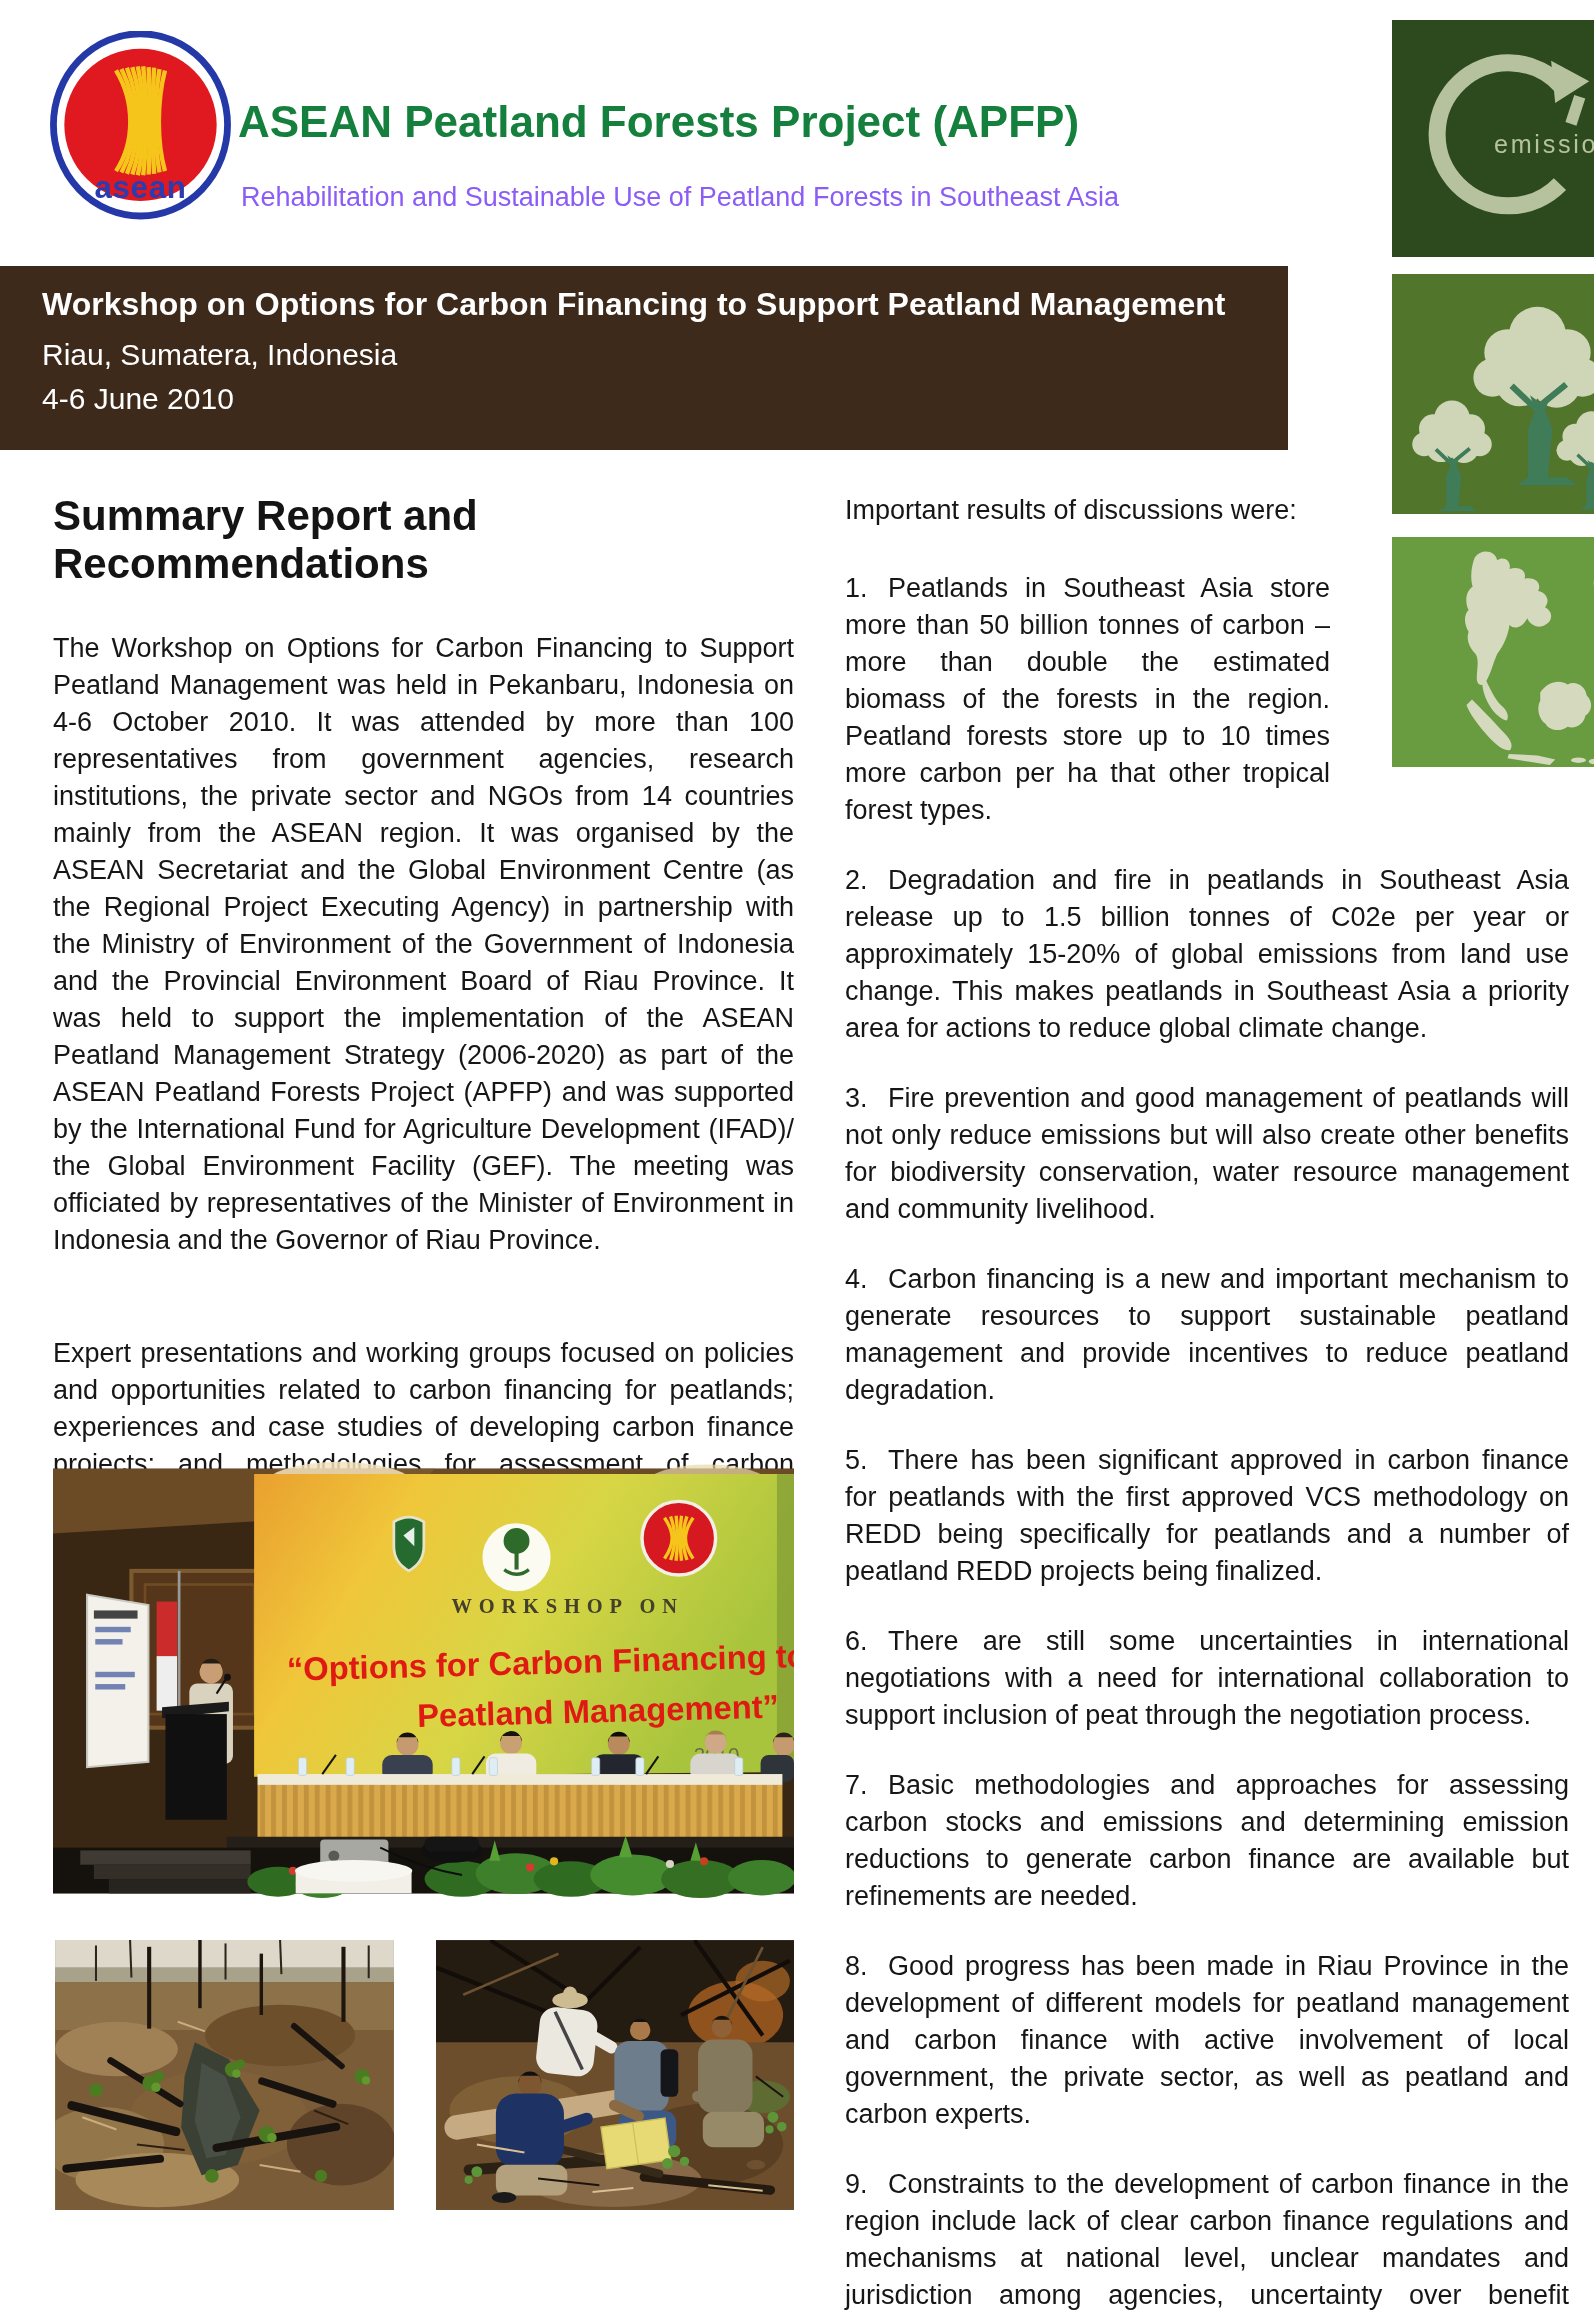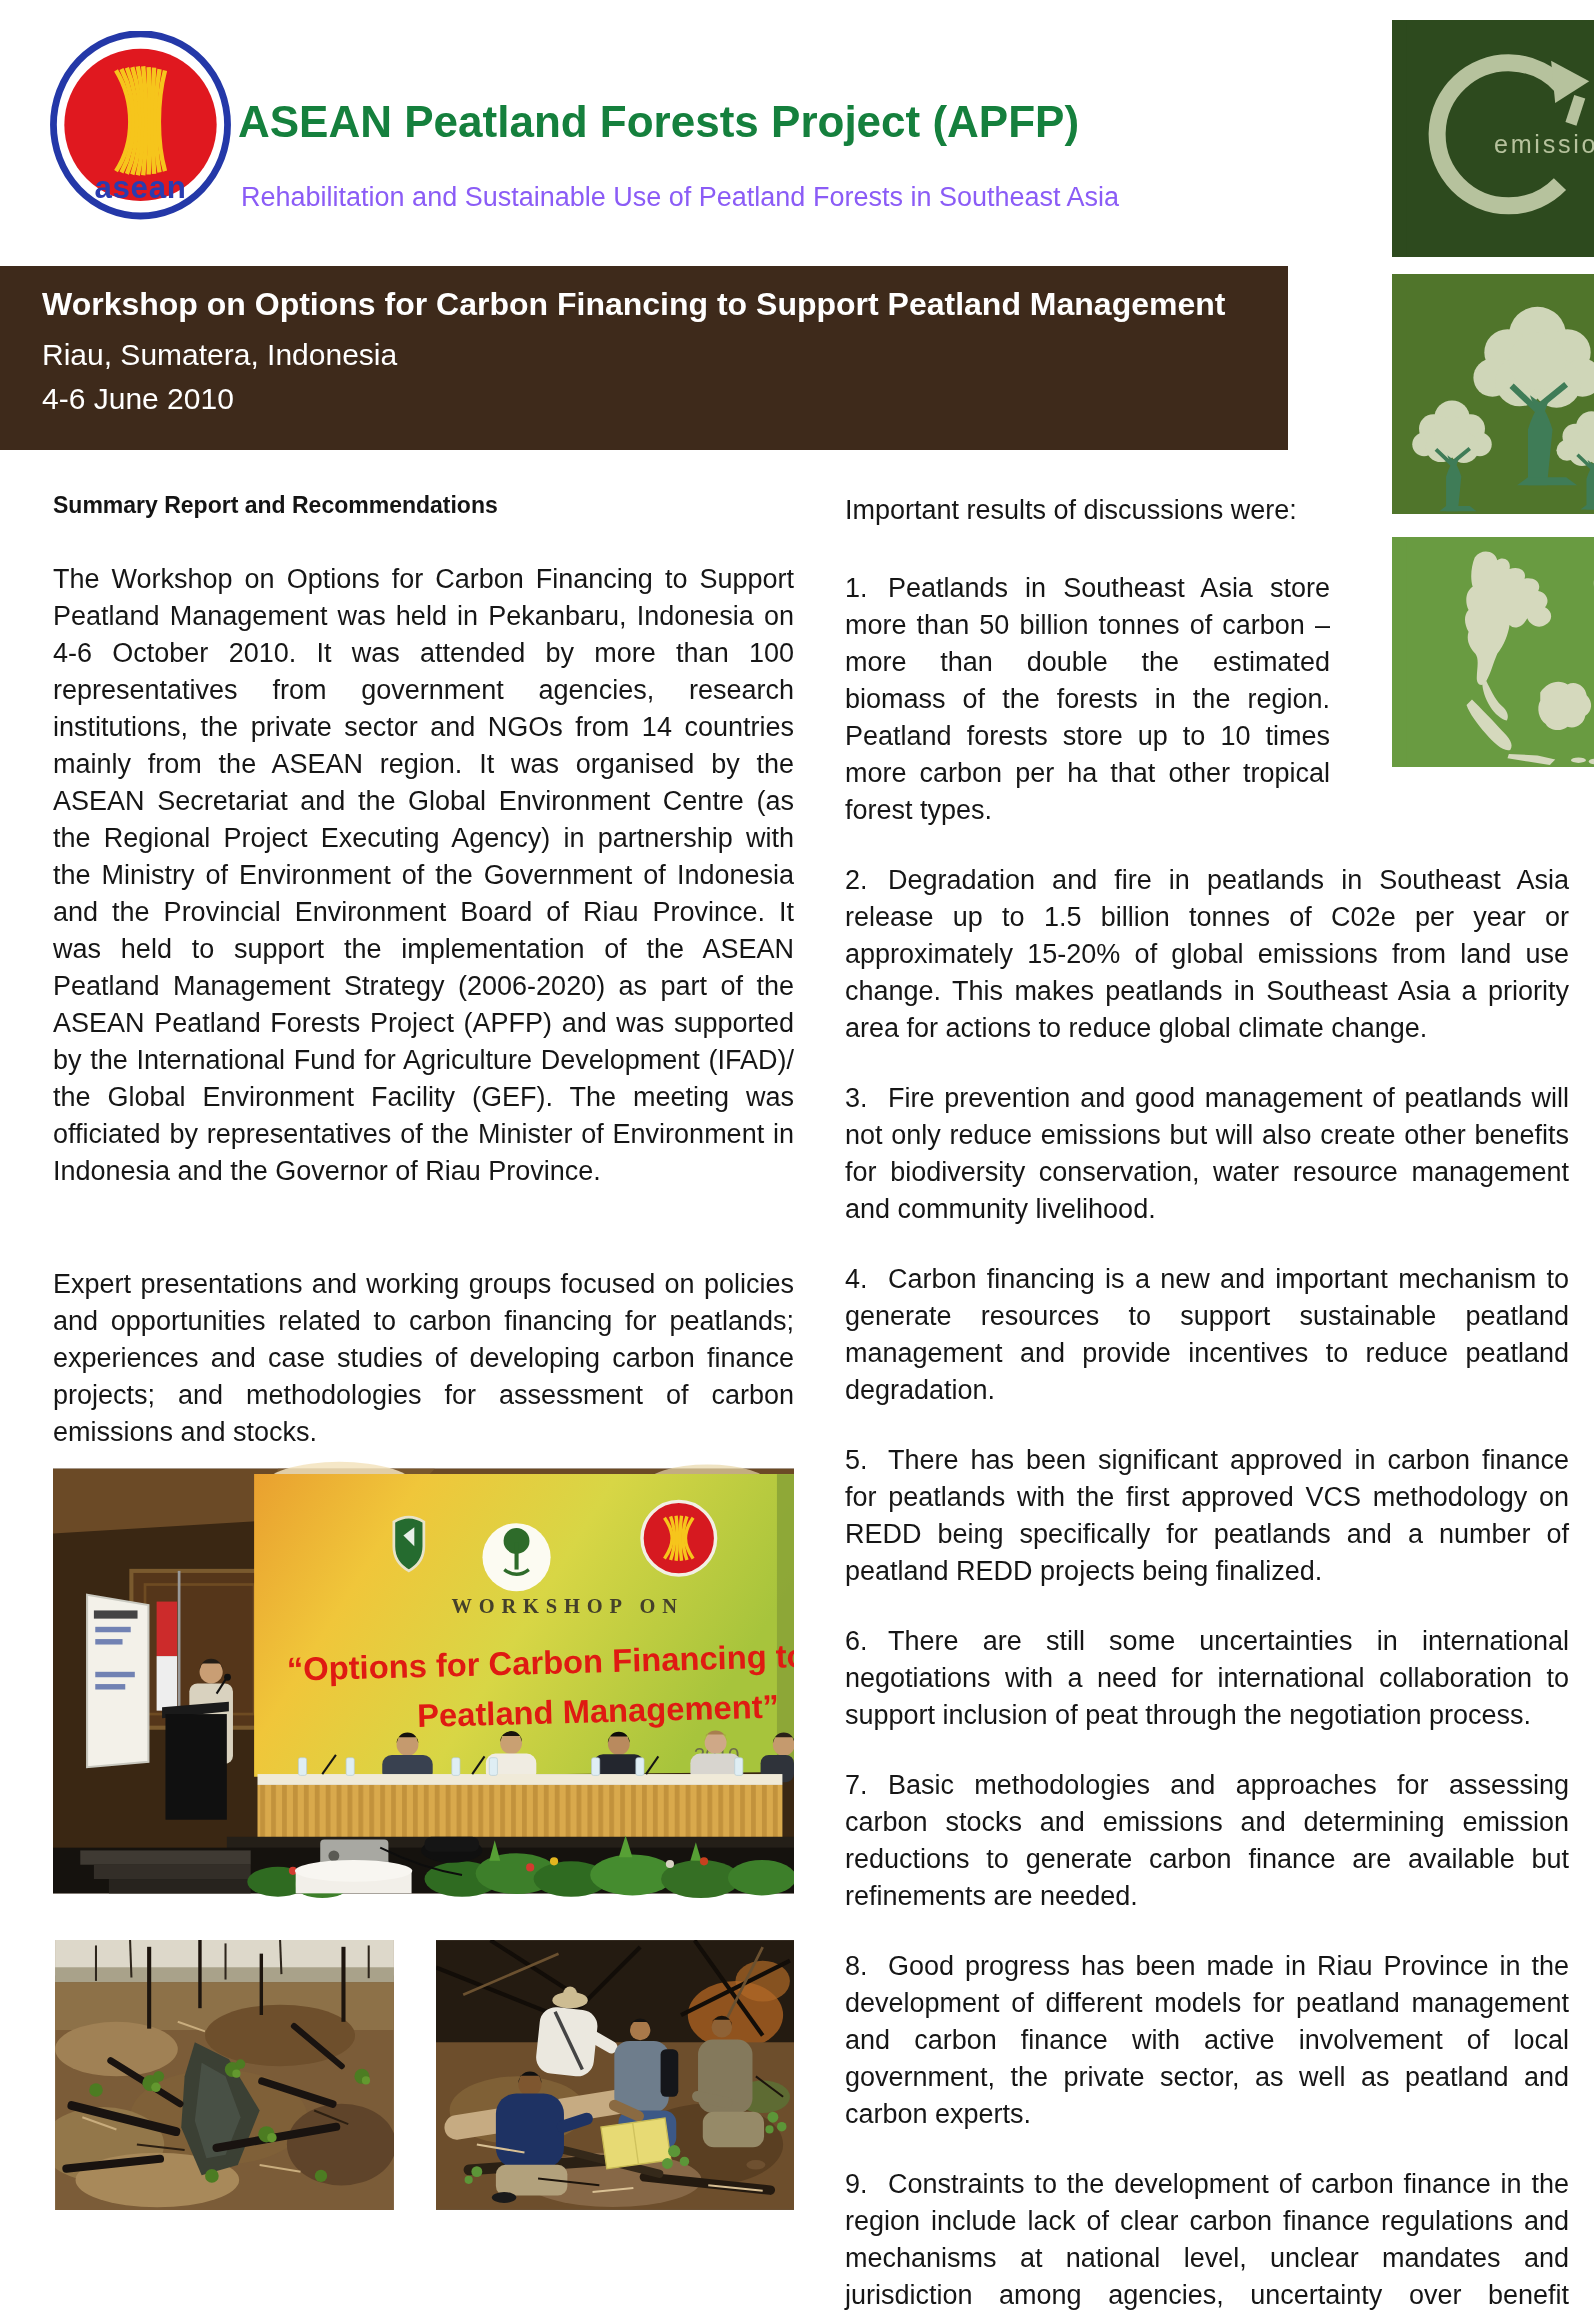--- a/index.html
+++ b/index.html
@@ -20,21 +20,21 @@
   
   .railbox{position:absolute;left:1392px;width:261px;}
   #emission-box{top:20.4px;height:237px;background:#2d4a1e;}
   #trees-box{top:274px;height:240px;background:#50752b;}
   #map-box{top:537px;height:230px;background:#699b41;}
   .railbox svg{display:block;width:100%;height:100%;}
 
   
   .leftcol{position:absolute;left:53px;top:492px;width:741px;}
   .rightcol{position:absolute;left:845px;top:492px;width:724px;}
-  .colhead{font-size:23px;font-weight:bold;margin:0;color:#141414;}
+  .colhead{font-size:42px;font-weight:bold;margin:0;color:#141414;}
   .para{font-size:27px;line-height:37px;text-align:justify;margin:0;}
   .para1{margin-top:42px;}
   .para2{margin-top:76px;}
   .intro{font-size:27px;line-height:37px;margin:0;}
   .ritem{font-size:27px;line-height:37px;text-align:justify;margin:33px 0 0 0;}
   .ritem.narrow{width:485px;margin-top:41px;}
   .numgap{display:inline-block;width:20.4px;}
 
   
   .photo{position:absolute;display:block;}

